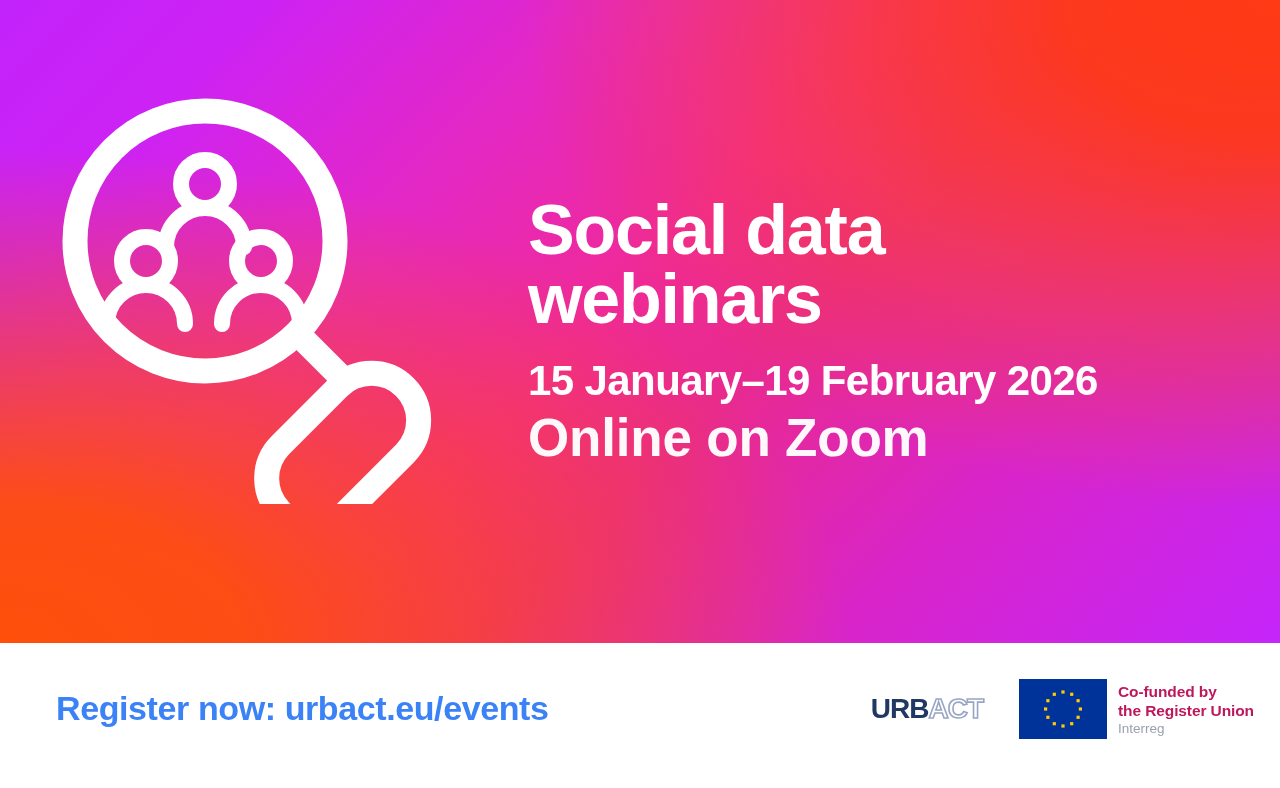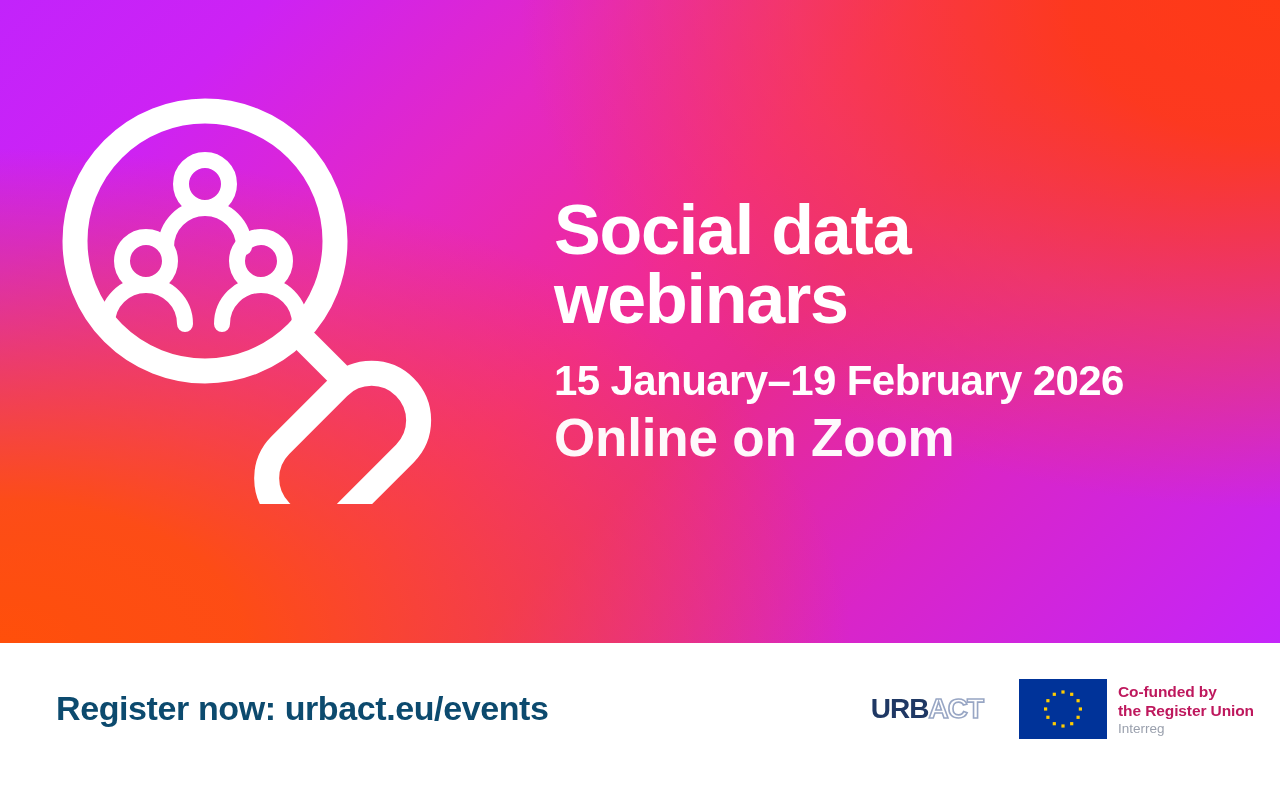--- a/index.html
+++ b/index.html
@@ -63,21 +63,20 @@
     width: 100%;
     height: 100%;
   }
 
   
   .hero-text {
     position: absolute;
     left: 528px;
     top: 196px;
     width: 700px;
-    margin-left: 26px;
   }
   .headline {
     color: #ffffff;
     font-size: 70px;
     font-weight: bold;
     line-height: 0.99;
     letter-spacing: -1.2px;
     margin: 0;
     white-space: pre-line;
   }
@@ -106,21 +105,21 @@
     left: 0;
     top: 643px;
     width: 1280px;
     height: 145px;
     background: #ffffff;
   }
   .register {
     position: absolute;
     left: 56px;
     top: 46px;
-    color: #0c4a6e;
+    color: #3b82f6;
     font-size: 34px;
     font-weight: bold;
     letter-spacing: -0.4px;
     white-space: nowrap;
   }
 
   .logos {
     position: absolute;
     right: 26px;
     top: 36px;

